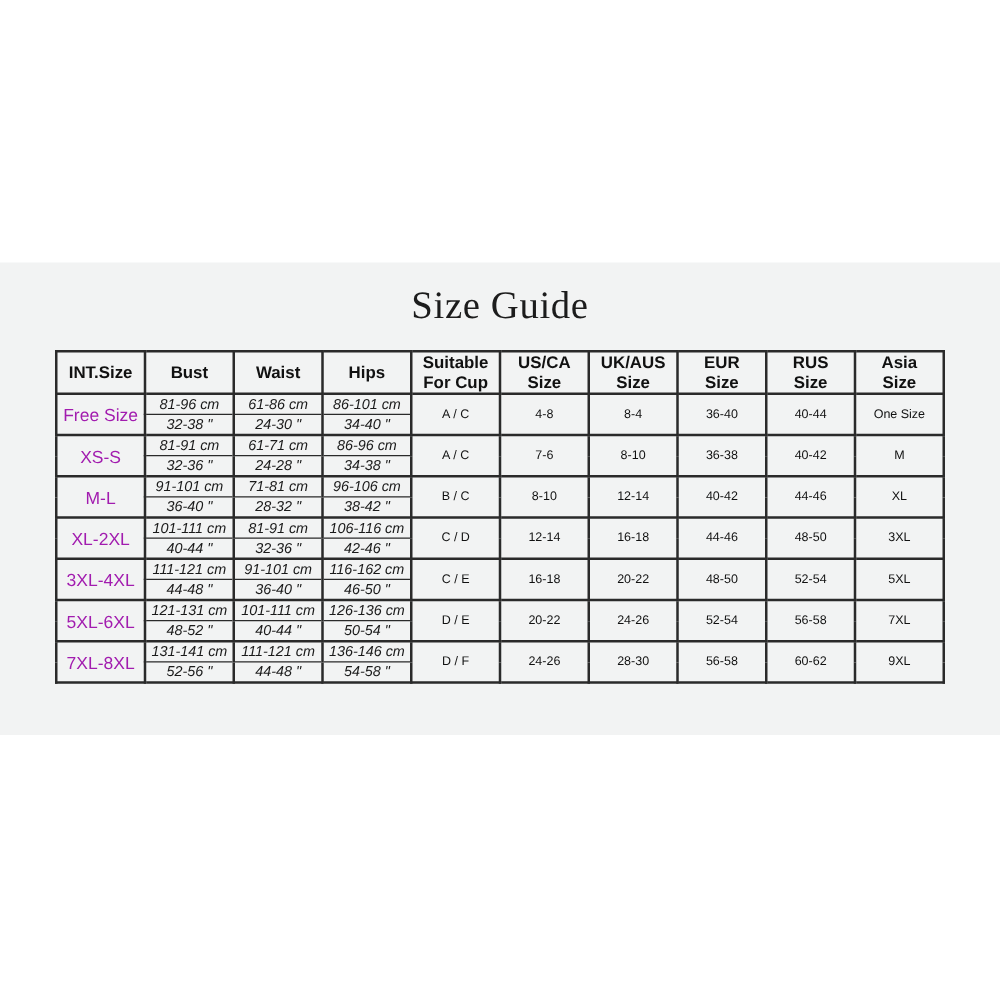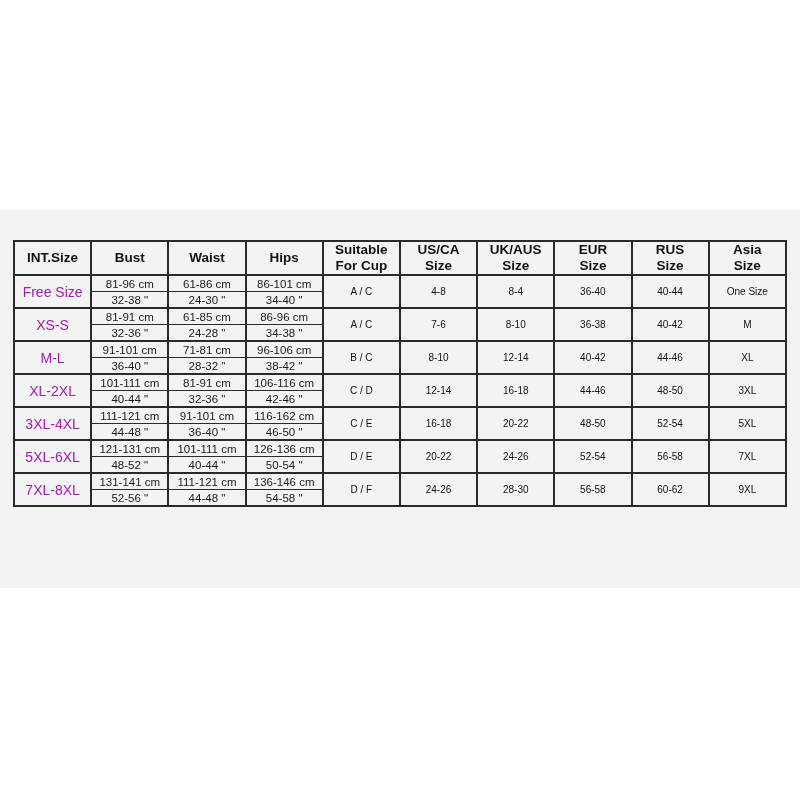--- a/index.html
+++ b/index.html
@@ -26,21 +26,21 @@
     font-family: "Liberation Serif", "DejaVu Serif", serif;
     font-weight: 400;
     font-size: 31px;
     line-height: 40px;
     color: #1c1c1c;
     letter-spacing: 0.5px;
   }
   table.size-table {
     border-collapse: collapse;
     table-layout: fixed;
-    width: 774px;
+    width: 712px;
     margin: 16px auto 0 auto;
     background: #f2f3f3;
     border: 2px solid #2a2a2a;
   }
   .size-table th, .size-table td {
     border: 2px solid #2a2a2a;
     text-align: center;
     vertical-align: middle;
     padding: 0 2px;
     overflow: hidden;
@@ -55,32 +55,34 @@
   }
   .size-table col { width: 10%; }
   td.size-cell {
     font-size: 14px;
     color: #a21caf;
   }
   td.cm-cell, td.in-cell {
     height: 15px;
     font-size: 11.5px;
     color: #1a1a1a;
+    font-style: italic;
   }
   td.cm-cell { border-bottom-width: 1px; }
   td.in-cell { border-top-width: 1px; }
   td.val-cell {
     font-size: 10px;
     color: #111111;
   }
 </style>
 </head>
 <body>
 
 <div class="guide-panel">
+  <h1 class="guide-title">Size Guide</h1>
 
   <table class="size-table">
     <colgroup>
       <col>
         <col>
         <col>
         <col>
         <col>
         <col>
         <col>
@@ -122,21 +124,21 @@
           <td class="val-cell" rowspan="2">One Size</td>
         </tr>
         <tr>
           <td class="in-cell">32-38 "</td>
           <td class="in-cell">24-30 "</td>
           <td class="in-cell">34-40 "</td>
         </tr>
         <tr>
           <td class="size-cell" rowspan="2">XS-S</td>
           <td class="cm-cell">81-91 cm</td>
-          <td class="cm-cell">61-85 cm</td>
+          <td class="cm-cell">61-71 cm</td>
           <td class="cm-cell">86-96 cm</td>
           <td class="val-cell" rowspan="2">A / C</td>
           <td class="val-cell" rowspan="2">7-6</td>
           <td class="val-cell" rowspan="2">8-10</td>
           <td class="val-cell" rowspan="2">36-38</td>
           <td class="val-cell" rowspan="2">40-42</td>
           <td class="val-cell" rowspan="2">M</td>
         </tr>
         <tr>
           <td class="in-cell">32-36 "</td>

